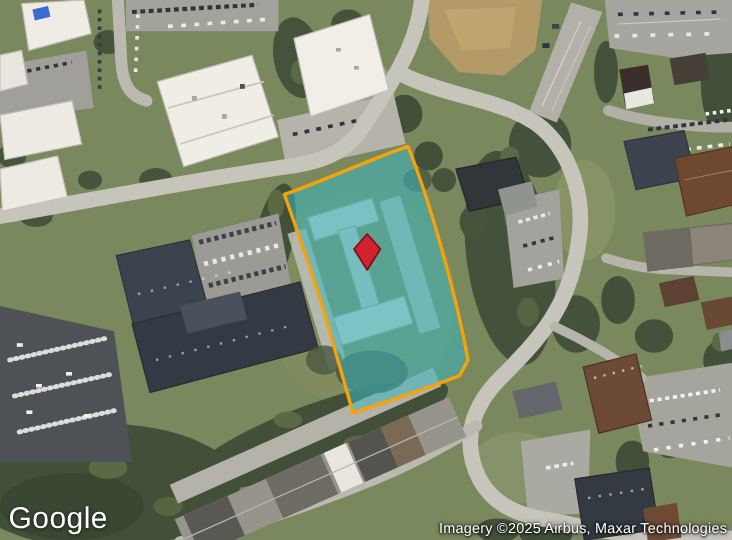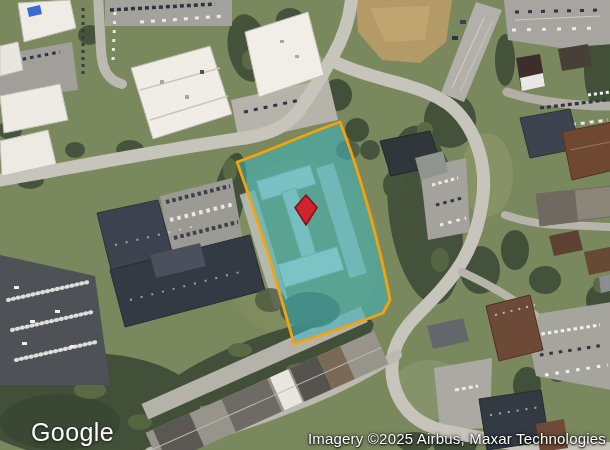--- a/index.html
+++ b/index.html
@@ -5,25 +5,25 @@
   html,body{margin:0;padding:0;background:#1c1c1c;}
   .map-frame{
     position:relative;width:610px;height:450px;overflow:hidden;
     font-family:"Liberation Sans",sans-serif;background:#7a885e;
   }
   .map-frame svg{position:absolute;left:0;top:0;display:block;}
   .google-logo{
     position:absolute;left:7px;bottom:5px;color:#ffffff;
     font-size:25px;font-weight:500;letter-spacing:.4px;line-height:1;
     text-shadow:0 1px 3px rgba(0,0,0,.5),0 0 2px rgba(0,0,0,.35);
-    cursor:pointer;user-select:none;margin-left:24px;
+    cursor:pointer;user-select:none;
   }
   .attribution{
     position:absolute;right:4px;bottom:3px;color:#ffffff;
-    font-size:15px;letter-spacing:.2px;
+    font-size:12px;letter-spacing:.2px;
     text-shadow:0 0 2px rgba(0,0,0,.95),0 0 4px rgba(0,0,0,.7),0 1px 2px rgba(0,0,0,.8);
     white-space:nowrap;
   }
 </style>
 </head>
 <body>
 
 <div class="map-frame">
 <svg width="610" height="450" viewBox="0 0 610 450">
 

